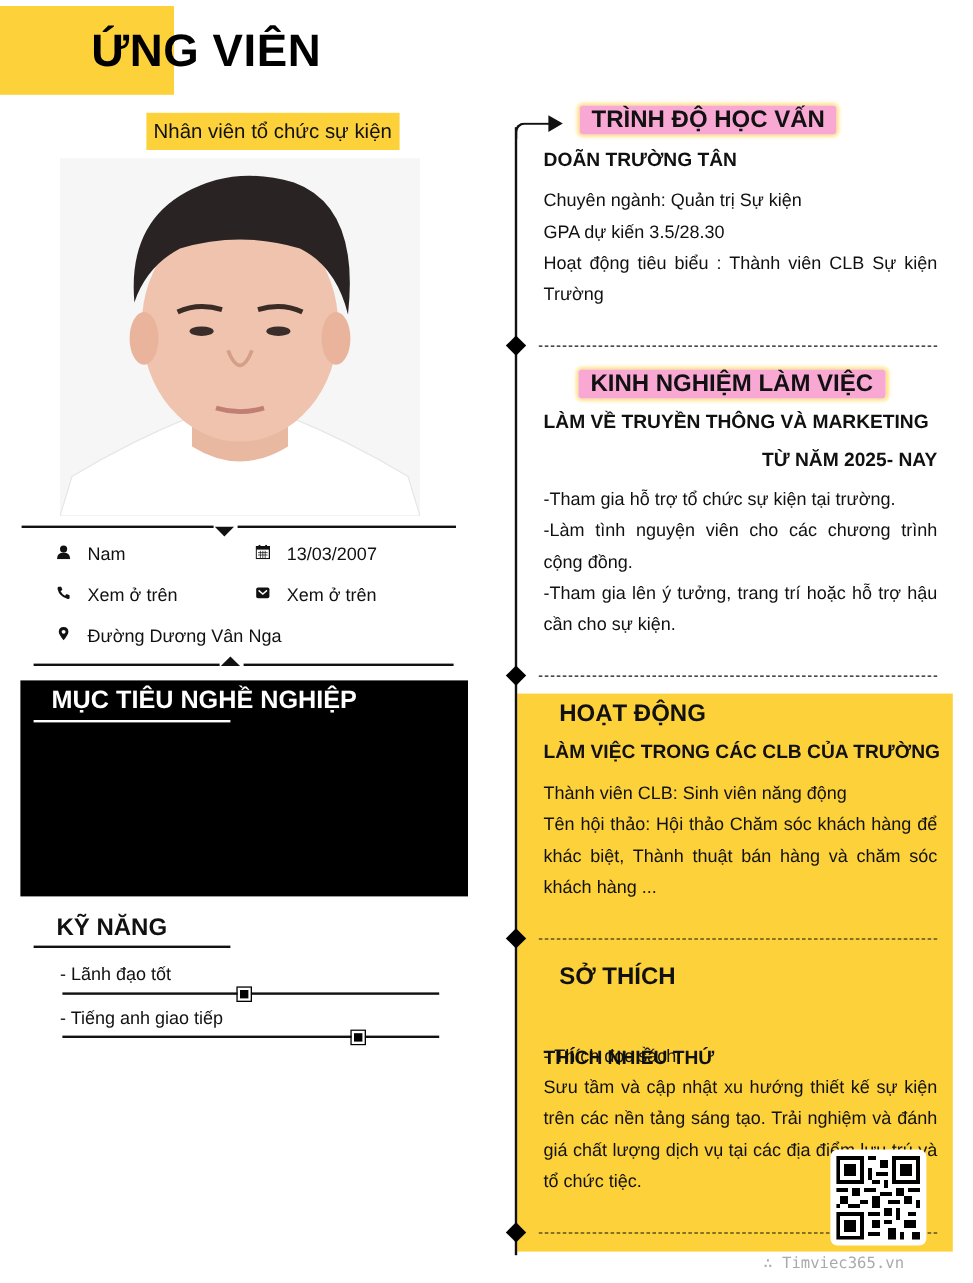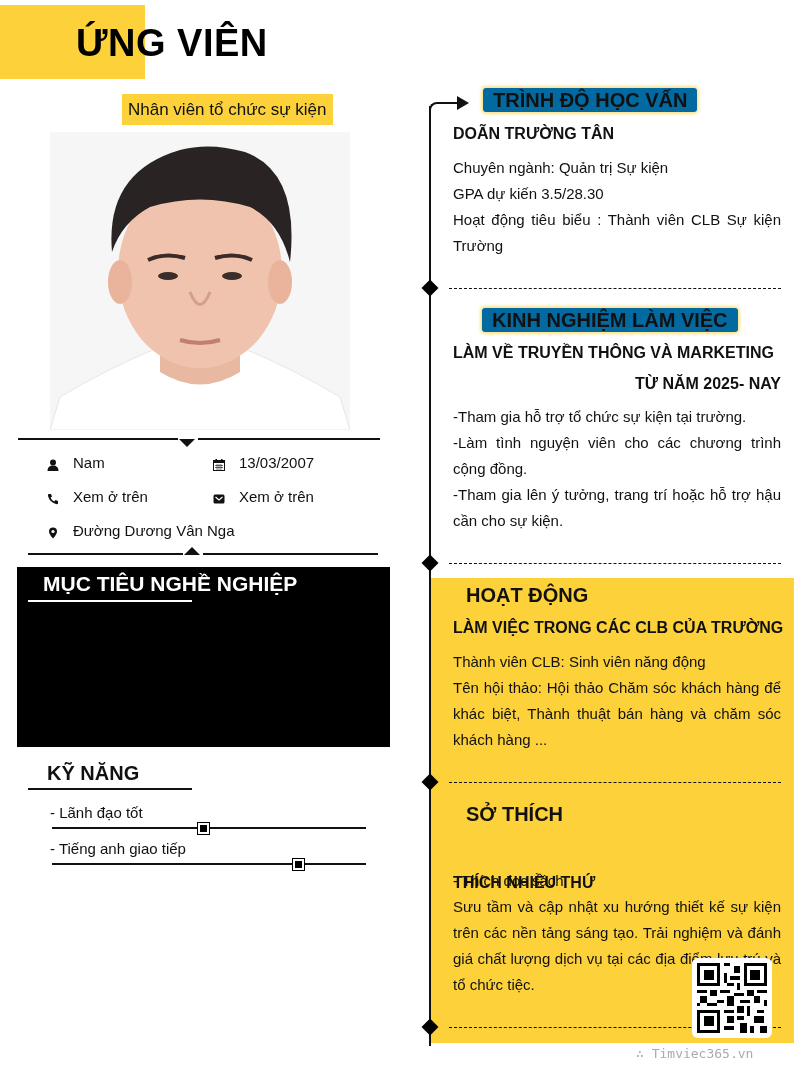--- a/index.html
+++ b/index.html
@@ -14,21 +14,21 @@
   .position-tag { left: 122px; top: 94px; height: 31px; padding: 0 6px; background: #FDD13A; font-size: 17px; line-height: 31px; color: #111; }
 
   
   .photo { left: 50px; top: 132px; width: 300px; height: 298px; background: #f4f4f4; overflow: hidden; }
 
   
   .hr { height: 2px; background: #111; }
   .tri-down { width: 0; height: 0; border-left: 8px solid transparent; border-right: 8px solid transparent; border-top: 8px solid #111; }
   .tri-up { width: 0; height: 0; border-left: 8px solid transparent; border-right: 8px solid transparent; border-bottom: 8px solid #111; }
 
-  .info-row { font-size: 15px; color: #111; display: flex; align-items: flex-end; }
+  .info-row { font-size: 15px; color: #111; display: flex; align-items: flex-start; }
   .info-icon { width: 26px; display: inline-flex; justify-content: flex-start; font-size: 13px; color: #111; }
   .info-icon svg { width: 12px; height: 12px; }
 
   
   .objective { left: 17px; top: 567px; width: 373px; height: 180px; background: #000; color: #fff; }
   .obj-title { position: absolute; left: 26px; top: 5px; font-size: 21px; font-weight: 700; color: #fff; }
   .obj-underline { position: absolute; left: 11px; top: 33px; width: 164px; height: 2px; background: #fff; }
   .obj-text { position: absolute; left: 30px; top: 40px; width: 312px; font-size: 15px; line-height: 26px; color: #fff; text-align: justify; }
 
   
@@ -39,21 +39,21 @@
   .skill-knob { width: 11px; height: 11px; background: #000; border: 2px solid #fff; outline: 1px solid #000; }
 
   
   .timeline-line { left: 429px; top: 106px; width: 2px; height: 940px; background: #111; }
   .timeline-hook { left: 429px; top: 102px; width: 30px; height: 14px; border-top: 2px solid #111; border-left: 2px solid #111; border-top-left-radius: 8px; }
   .arrow-head { left: 457px; top: 96px; width: 0; height: 0; border-top: 7px solid transparent; border-bottom: 7px solid transparent; border-left: 12px solid #111; }
   .diamond { width: 12px; height: 12px; background: #000; transform: rotate(45deg); }
   .dash { height: 0; border-top: 1.5px dashed #111; width: 332px; }
 
   .sec-head { font-size: 20px; font-weight: 700; color: #111; }
-  .brush { background: #0369a1; padding: 1px 10px; border-radius: 3px; box-shadow: 0 0 3px 2px rgba(253,209,58,0.6); }
+  .brush { background: #f9a8d4; padding: 1px 10px; border-radius: 3px; box-shadow: 0 0 3px 2px rgba(253,209,58,0.6); }
   .sub-head { font-size: 16px; font-weight: 700; color: #111; }
   .body-text { font-size: 15px; line-height: 26px; color: #111; text-align: justify; }
 
   .yellow-panel { left: 431px; top: 578px; width: 363px; height: 465px; background: #FDD13A; }
 
   .qr { left: 692px; top: 958px; width: 80px; height: 80px; background: #fff; border-radius: 6px; padding: 5px; }
   .qr svg { width: 70px; height: 70px; display: block; }
   .watermark { left: 636px; top: 1046px; font-family: "DejaVu Sans Mono", "Liberation Mono", monospace; font-size: 13px; color: #aaa; }
 </style>
 </head>

